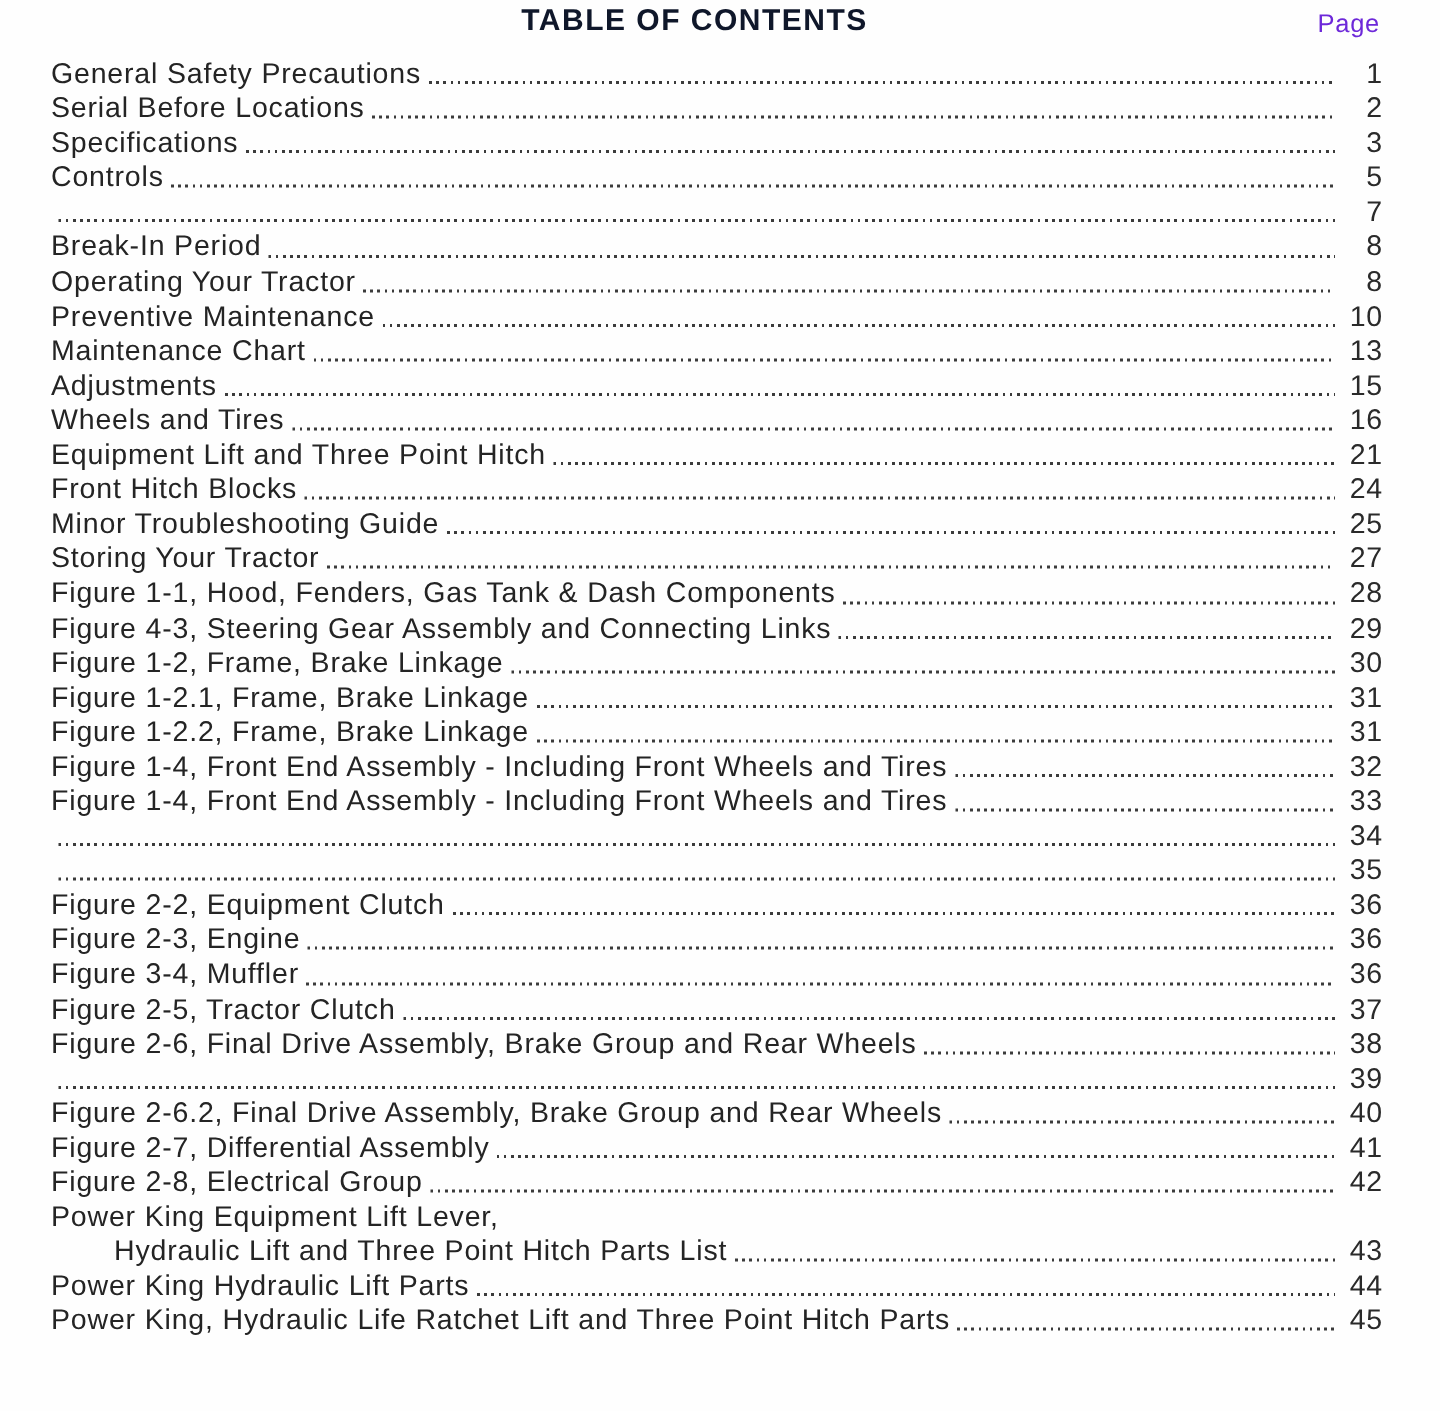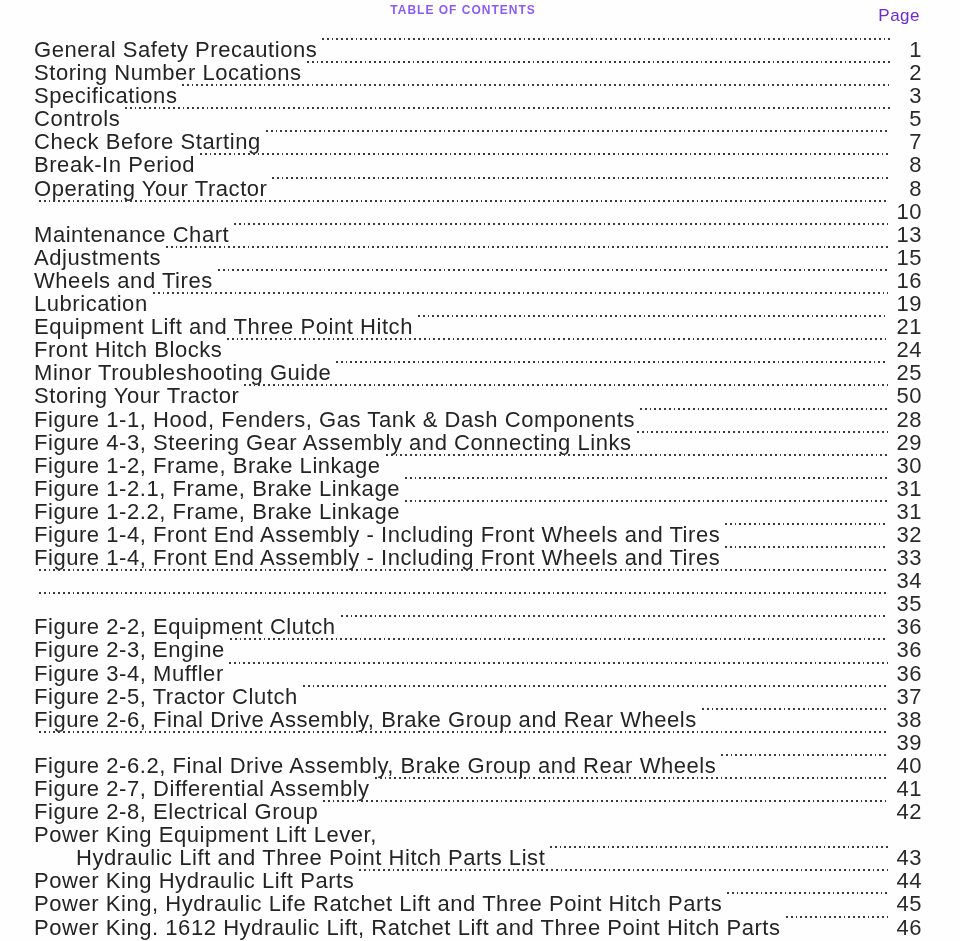--- a/index.html
+++ b/index.html
@@ -23,39 +23,40 @@
     height: 30px;
     margin-bottom: 5px;
   }
   .title {
     position: absolute;
     left: 0;
     right: 30px;
     top: 0;
     margin: 0;
     text-align: center;
-    font-size: 12px;
+    font-size: 20px;
     font-weight: bold;
     letter-spacing: 1px;
-    color: #8b5cf6;
+    color: #0f172a;
   }
   .page-label {
     position: absolute;
     right: 2px;
     top: 3px;
     font-size: 17px;
     letter-spacing: 0.5px;
     color: #6d28d9;
   }
   .toc-list {
     width: 100%;
   }
   .toc-row {
     display: flex;
-    font-size: 22px;
+    align-items: flex-end;
+    font-size: 19px;
     line-height: 23.1px;
     letter-spacing: 0.55px;
     white-space: nowrap;
     color: #242424;
   }
   .toc-row .label {
     flex: 0 0 auto;
   }
   .toc-row.indent .label {
     padding-left: 42px;
@@ -82,92 +83,87 @@
     <h1 class="title">TABLE OF CONTENTS</h1>
     <span class="page-label">Page</span>
   </div>
   <div class="toc-list" id="toc-list">
       <div class="toc-row">
     <span class="label">General Safety Precautions</span>
     <span class="leader"></span>
     <span class="page-num">1</span>
   </div>
       <div class="toc-row">
-    <span class="label">Storing Number Locations</span>
+    <span class="label">Serial Before Locations</span>
     <span class="leader"></span>
     <span class="page-num">2</span>
   </div>
       <div class="toc-row">
     <span class="label">Specifications</span>
     <span class="leader"></span>
     <span class="page-num">3</span>
   </div>
       <div class="toc-row">
     <span class="label">Controls</span>
     <span class="leader"></span>
     <span class="page-num">5</span>
   </div>
       <div class="toc-row">
-    <span class="label">Check Before Starting</span>
     <span class="leader"></span>
     <span class="page-num">7</span>
   </div>
       <div class="toc-row">
     <span class="label">Break-In Period</span>
     <span class="leader"></span>
     <span class="page-num">8</span>
   </div>
       <div class="toc-row">
     <span class="label">Operating Your Tractor</span>
     <span class="leader"></span>
     <span class="page-num">8</span>
   </div>
       <div class="toc-row">
+    <span class="label">Preventive Maintenance</span>
     <span class="leader"></span>
     <span class="page-num">10</span>
   </div>
       <div class="toc-row">
     <span class="label">Maintenance Chart</span>
     <span class="leader"></span>
     <span class="page-num">13</span>
   </div>
       <div class="toc-row">
     <span class="label">Adjustments</span>
     <span class="leader"></span>
     <span class="page-num">15</span>
   </div>
       <div class="toc-row">
     <span class="label">Wheels and Tires</span>
     <span class="leader"></span>
     <span class="page-num">16</span>
   </div>
       <div class="toc-row">
-    <span class="label">Lubrication</span>
-    <span class="leader"></span>
-    <span class="page-num">19</span>
-  </div>
-      <div class="toc-row">
     <span class="label">Equipment Lift and Three Point Hitch</span>
     <span class="leader"></span>
     <span class="page-num">21</span>
   </div>
       <div class="toc-row">
     <span class="label">Front Hitch Blocks</span>
     <span class="leader"></span>
     <span class="page-num">24</span>
   </div>
       <div class="toc-row">
     <span class="label">Minor Troubleshooting Guide</span>
     <span class="leader"></span>
     <span class="page-num">25</span>
   </div>
       <div class="toc-row">
     <span class="label">Storing Your Tractor</span>
     <span class="leader"></span>
-    <span class="page-num">50</span>
+    <span class="page-num">27</span>
   </div>
       <div class="toc-row">
     <span class="label">Figure 1-1, Hood, Fenders, Gas Tank &amp; Dash Components</span>
     <span class="leader"></span>
     <span class="page-num">28</span>
   </div>
       <div class="toc-row">
     <span class="label">Figure 4-3, Steering Gear Assembly and Connecting Links</span>
     <span class="leader"></span>
     <span class="page-num">29</span>
@@ -260,20 +256,15 @@
   </div>
       <div class="toc-row">
     <span class="label">Power King Hydraulic Lift Parts</span>
     <span class="leader"></span>
     <span class="page-num">44</span>
   </div>
       <div class="toc-row">
     <span class="label">Power King, Hydraulic Life Ratchet Lift and Three Point Hitch Parts</span>
     <span class="leader"></span>
     <span class="page-num">45</span>
-  </div>
-      <div class="toc-row">
-    <span class="label">Power King. 1612 Hydraulic Lift, Ratchet Lift and Three Point Hitch Parts</span>
-    <span class="leader"></span>
-    <span class="page-num">46</span>
   </div>
     </div>
 </div>
 
 </body></html>

